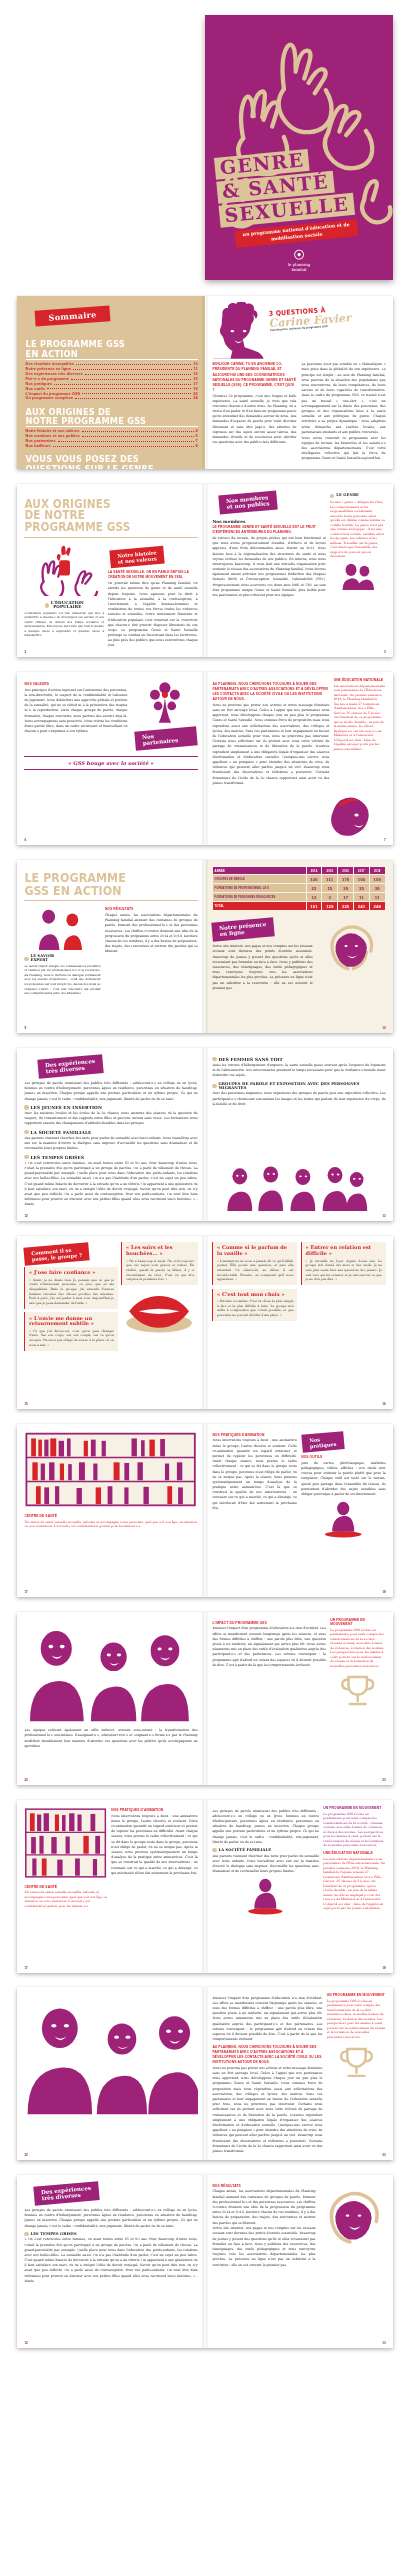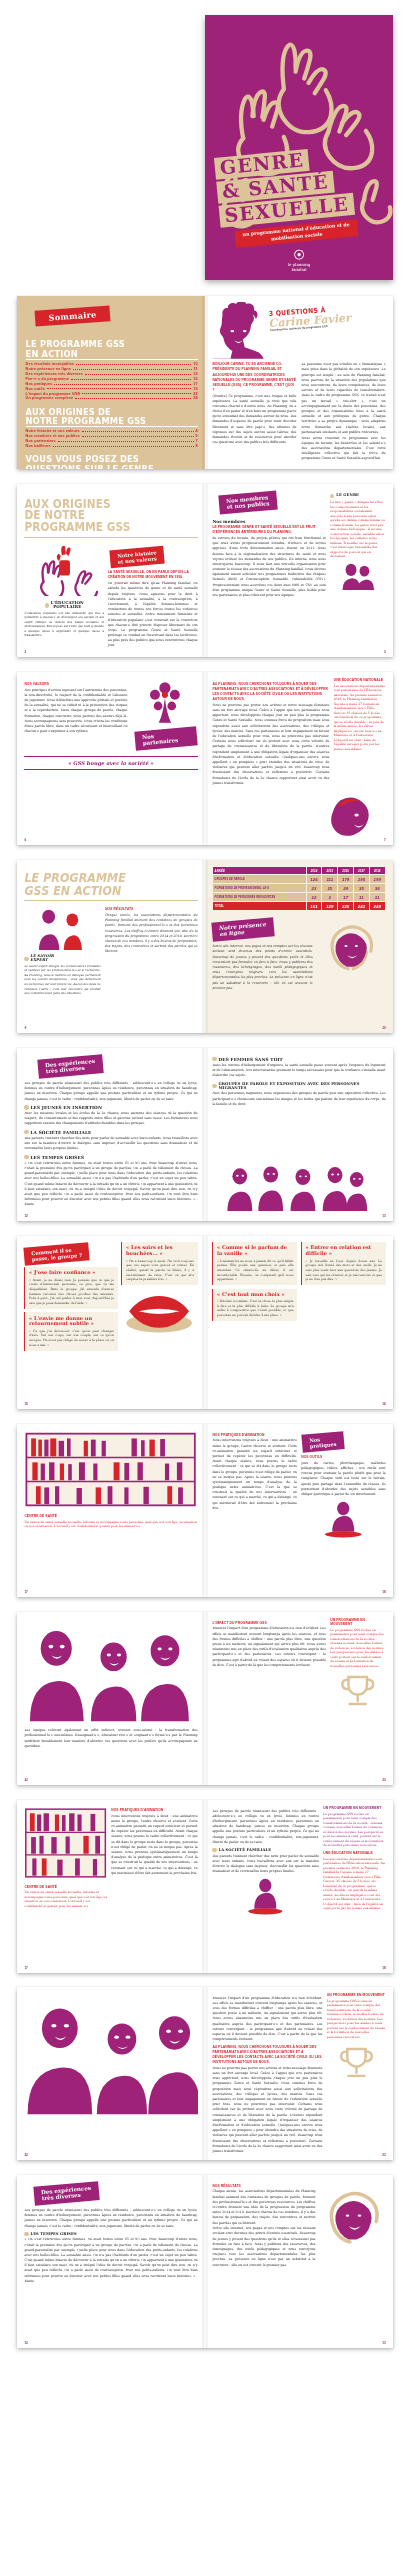--- a/index.html
+++ b/index.html
@@ -450,21 +450,21 @@
           </g>
         <g fill="#fff">
             <ellipse cx="56" cy="32" rx="3.5" ry="2.5"></ellipse>
             <path d="M52 48 q9 5 16 -1 q-8 10 -16 1z"></path>
           </g>
       </svg>
       <div class="pno r">7</div>
     </div>
   </div>
 
-  <div class="spread" style="top:860px; height:173px;font-style:italic;">
+  <div class="spread" style="top:860px; height:173px;">
     <div class="pg hidden-ov">
       <div class="big-head u" style="margin-top:6.2px; font-size:12.3px;">
         <div>LE PROGRAMME</div>
         <div>GSS EN ACTION</div>
       </div>
       <div style="display:flex; gap:4.3px; margin-top:6.2px;">
         <div style="width:44%;">
           <svg width="100%" height="43" viewBox="0 0 110 80">
             <g fill="#9e2277">
               <ellipse cx="30" cy="18" rx="12" ry="13"></ellipse>

